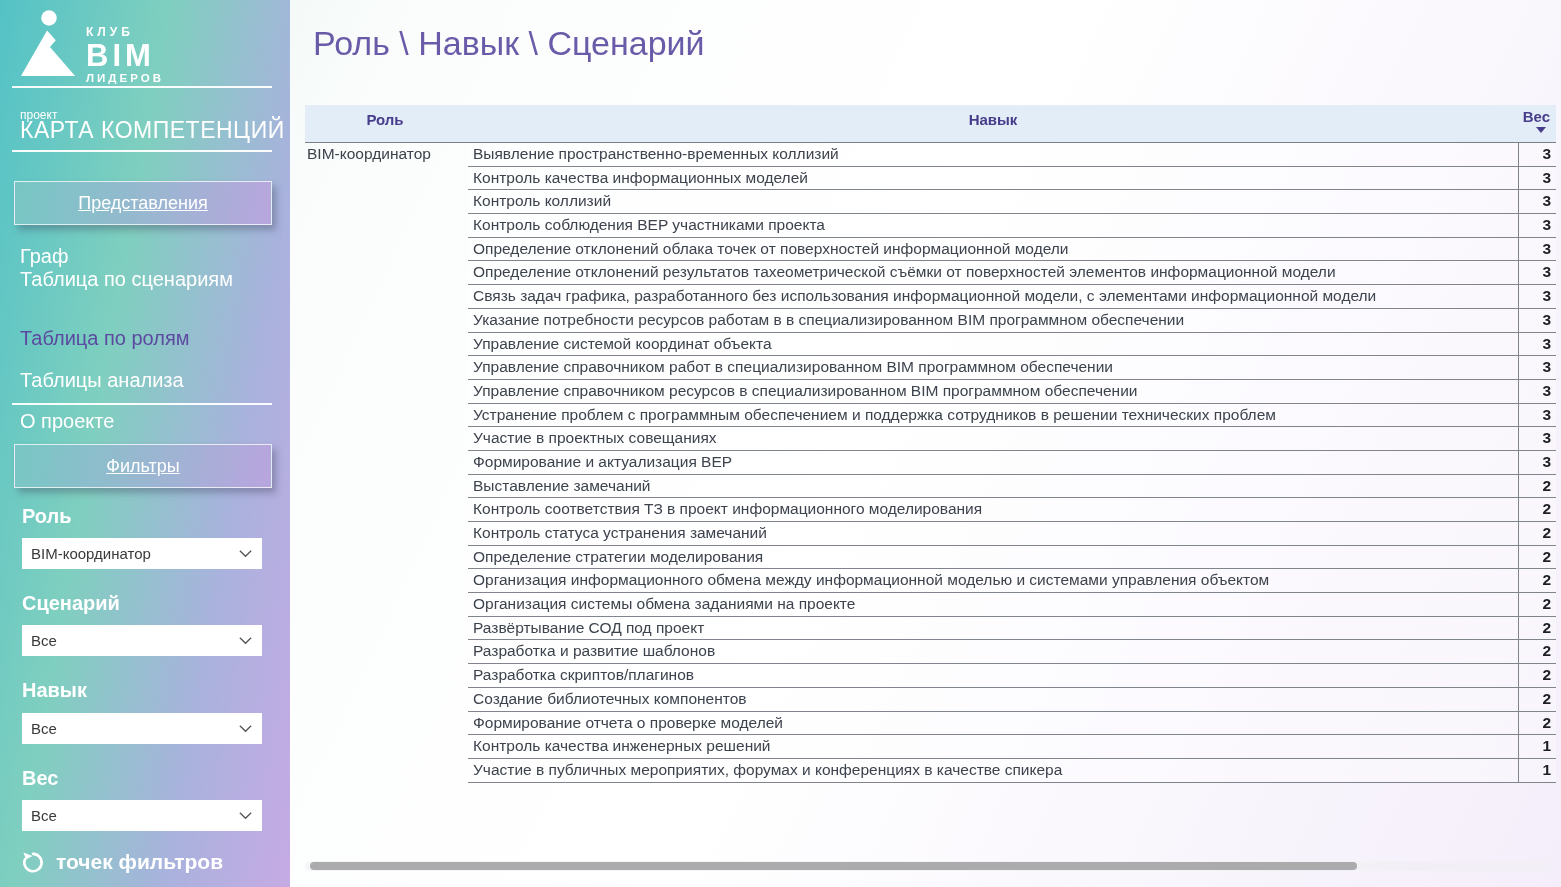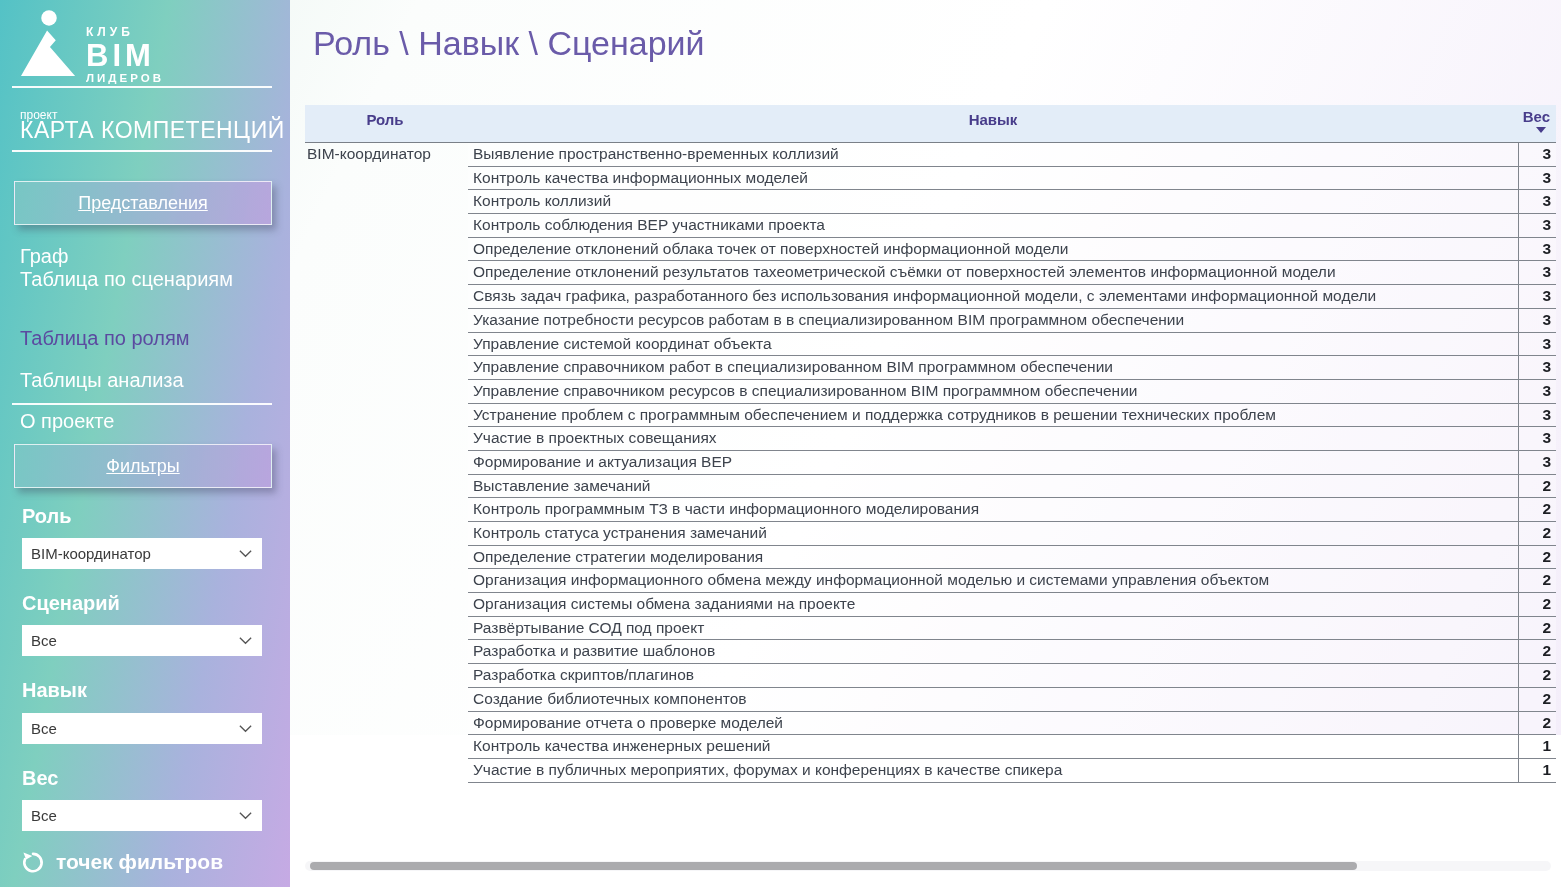--- a/index.html
+++ b/index.html
@@ -1,18 +1,18 @@
 <!DOCTYPE html>
 <html><head>
 <meta charset="utf-8">
 <style>
   * { margin:0; padding:0; box-sizing:border-box; }
   html,body { width:1561px; height:887px; overflow:hidden;
     font-family:"Liberation Sans","DejaVu Sans",sans-serif; }
-  .app { position:relative; width:1561px; height:735px;
+  .app { position:relative; width:1561px; height:887px;
     background:linear-gradient(115deg,#e7f4ee 0%,#fbfdfc 22%,#ffffff 55%,#f4eefa 100%); }
 
   
   .sidebar { position:absolute; left:0; top:0; width:290px; height:887px;
     background:linear-gradient(100deg,#54c2c6 0%,#7fcfbf 38%,#a9b2dd 72%,#c6aae4 100%);
     color:#fff; }
   .logo { position:absolute; left:20px; top:10px; display:flex; align-items:flex-start; }
   .logo-icon { width:58px; height:68px; }
   .logo-text { margin-left:8px; margin-top:16px; line-height:1; }
   .logo-club { font-size:12px; letter-spacing:4px; font-weight:700; }
@@ -225,21 +225,21 @@
     <div class="td-skill">Формирование и актуализация BEP</div>
     <div class="td-weight">3</div>
   </div>
           <div class="trow">
     <div class="td-role"></div>
     <div class="td-skill">Выставление замечаний</div>
     <div class="td-weight">2</div>
   </div>
           <div class="trow">
     <div class="td-role"></div>
-    <div class="td-skill">Контроль программным ТЗ в части информационного моделирования</div>
+    <div class="td-skill">Контроль соответствия ТЗ в проект информационного моделирования</div>
     <div class="td-weight">2</div>
   </div>
           <div class="trow">
     <div class="td-role"></div>
     <div class="td-skill">Контроль статуса устранения замечаний</div>
     <div class="td-weight">2</div>
   </div>
           <div class="trow">
     <div class="td-role"></div>
     <div class="td-skill">Определение стратегии моделирования</div>

